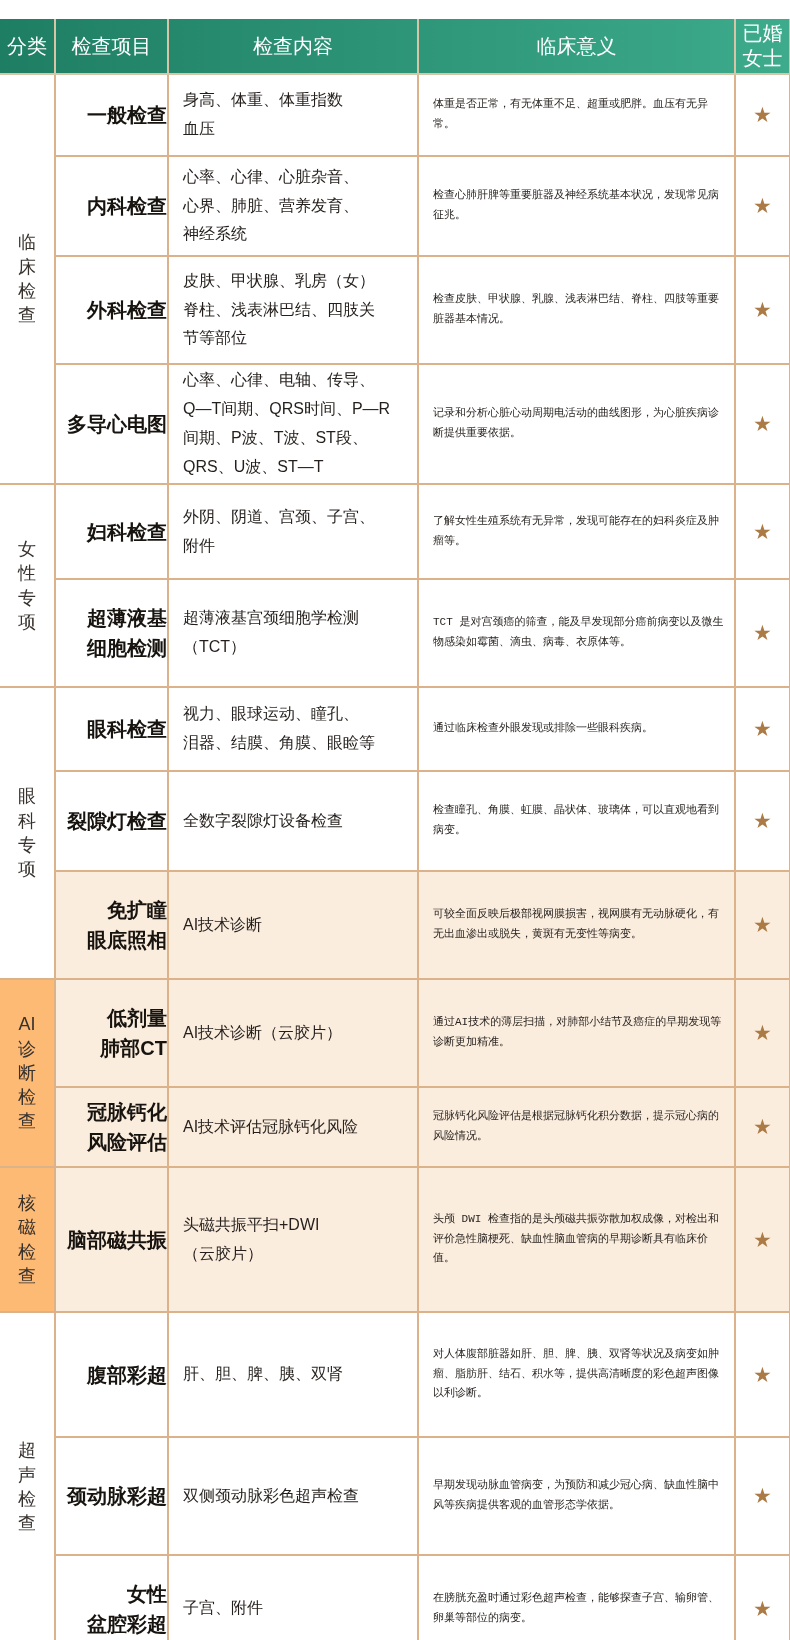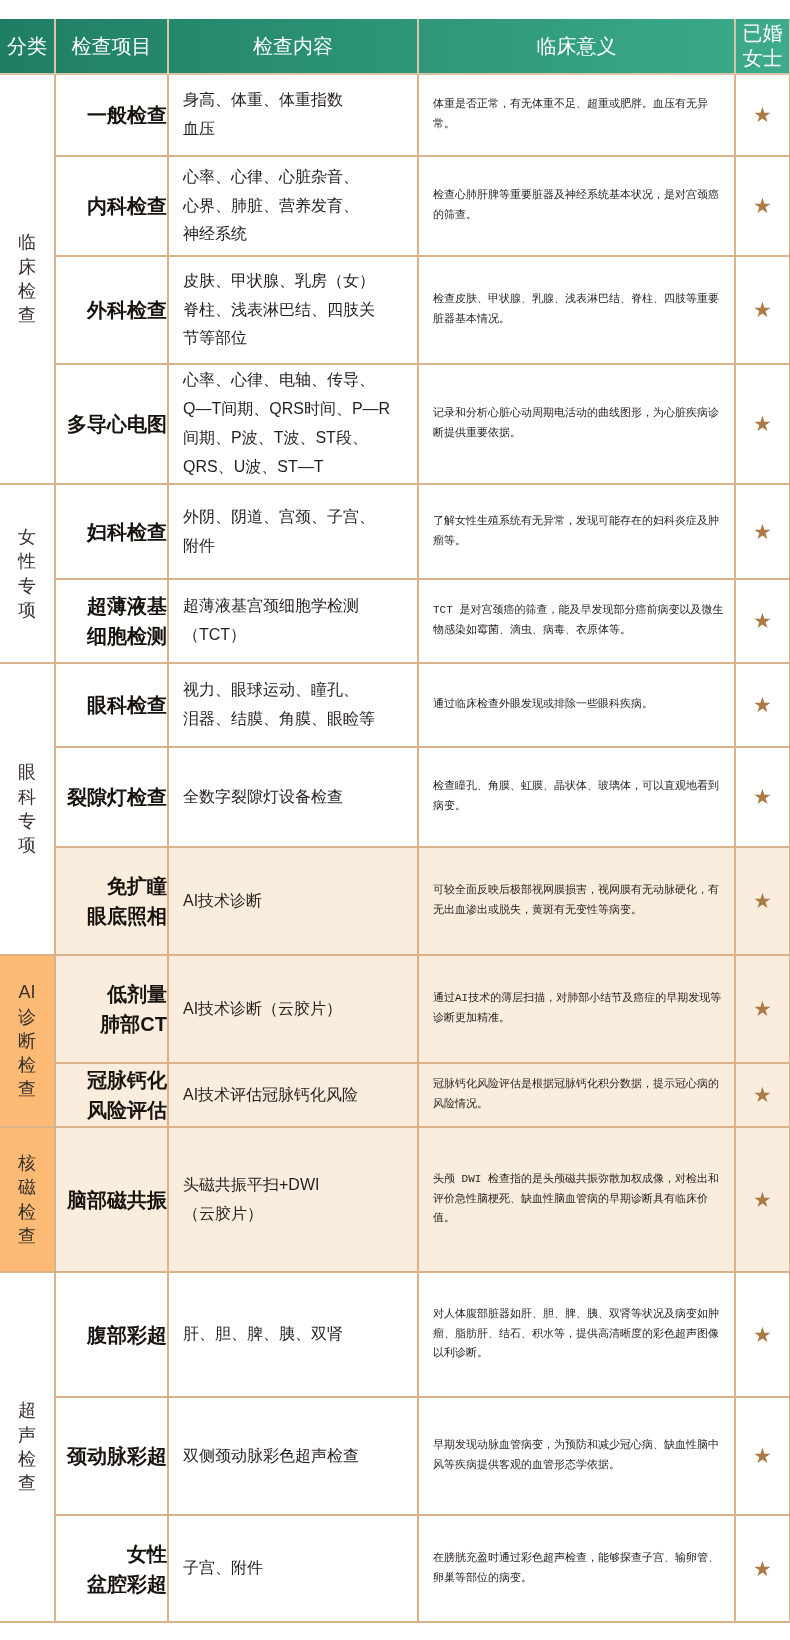--- a/index.html
+++ b/index.html
@@ -109,21 +109,21 @@
     </tr>
     <tr style="height:100px">
       <td class="item">
             <div class="ln">内科检查</div>
           </td>
       <td class="content">
             <div class="ln">心率、心律、心脏杂音、</div>
             <div class="ln">心界、肺脏、营养发育、</div>
             <div class="ln">神经系统</div>
           </td>
-      <td class="sig">检查心肺肝脾等重要脏器及神经系统基本状况，是对宫颈癌的筛查。</td>
+      <td class="sig">检查心肺肝脾等重要脏器及神经系统基本状况，发现常见病征兆。</td>
       <td class="star-cell"><span class="star">★</span></td>
     </tr>
     <tr style="height:108px">
       <td class="item">
             <div class="ln">外科检查</div>
           </td>
       <td class="content">
             <div class="ln">皮肤、甲状腺、乳房（女）</div>
             <div class="ln">脊柱、浅表淋巴结、四肢关</div>
             <div class="ln">节等部位</div>
@@ -155,21 +155,21 @@
       <td class="item">
             <div class="ln">妇科检查</div>
           </td>
       <td class="content">
             <div class="ln">外阴、阴道、宫颈、子宫、</div>
             <div class="ln">附件</div>
           </td>
       <td class="sig">了解女性生殖系统有无异常，发现可能存在的妇科炎症及肿瘤等。</td>
       <td class="star-cell"><span class="star">★</span></td>
     </tr>
-    <tr style="height:84px">
+    <tr style="height:108px">
       <td class="item">
             <div class="ln">超薄液基</div>
             <div class="ln">细胞检测</div>
           </td>
       <td class="content">
             <div class="ln">超薄液基宫颈细胞学检测</div>
             <div class="ln">（TCT）</div>
           </td>
       <td class="sig">TCT 是对宫颈癌的筛查，能及早发现部分癌前病变以及微生物感染如霉菌、滴虫、病毒、衣原体等。</td>
       <td class="star-cell"><span class="star">★</span></td>
@@ -225,21 +225,21 @@
       <td class="item">
             <div class="ln">低剂量</div>
             <div class="ln">肺部CT</div>
           </td>
       <td class="content">
             <div class="ln">AI技术诊断（云胶片）</div>
           </td>
       <td class="sig">通过AI技术的薄层扫描，对肺部小结节及癌症的早期发现等诊断更加精准。</td>
       <td class="star-cell"><span class="star">★</span></td>
     </tr>
-    <tr class="hl" style="height:64px">
+    <tr class="hl" style="height:80px">
       <td class="item">
             <div class="ln">冠脉钙化</div>
             <div class="ln">风险评估</div>
           </td>
       <td class="content">
             <div class="ln">AI技术评估冠脉钙化风险</div>
           </td>
       <td class="sig">冠脉钙化风险评估是根据冠脉钙化积分数据，提示冠心病的风险情况。</td>
       <td class="star-cell"><span class="star">★</span></td>
     </tr>

